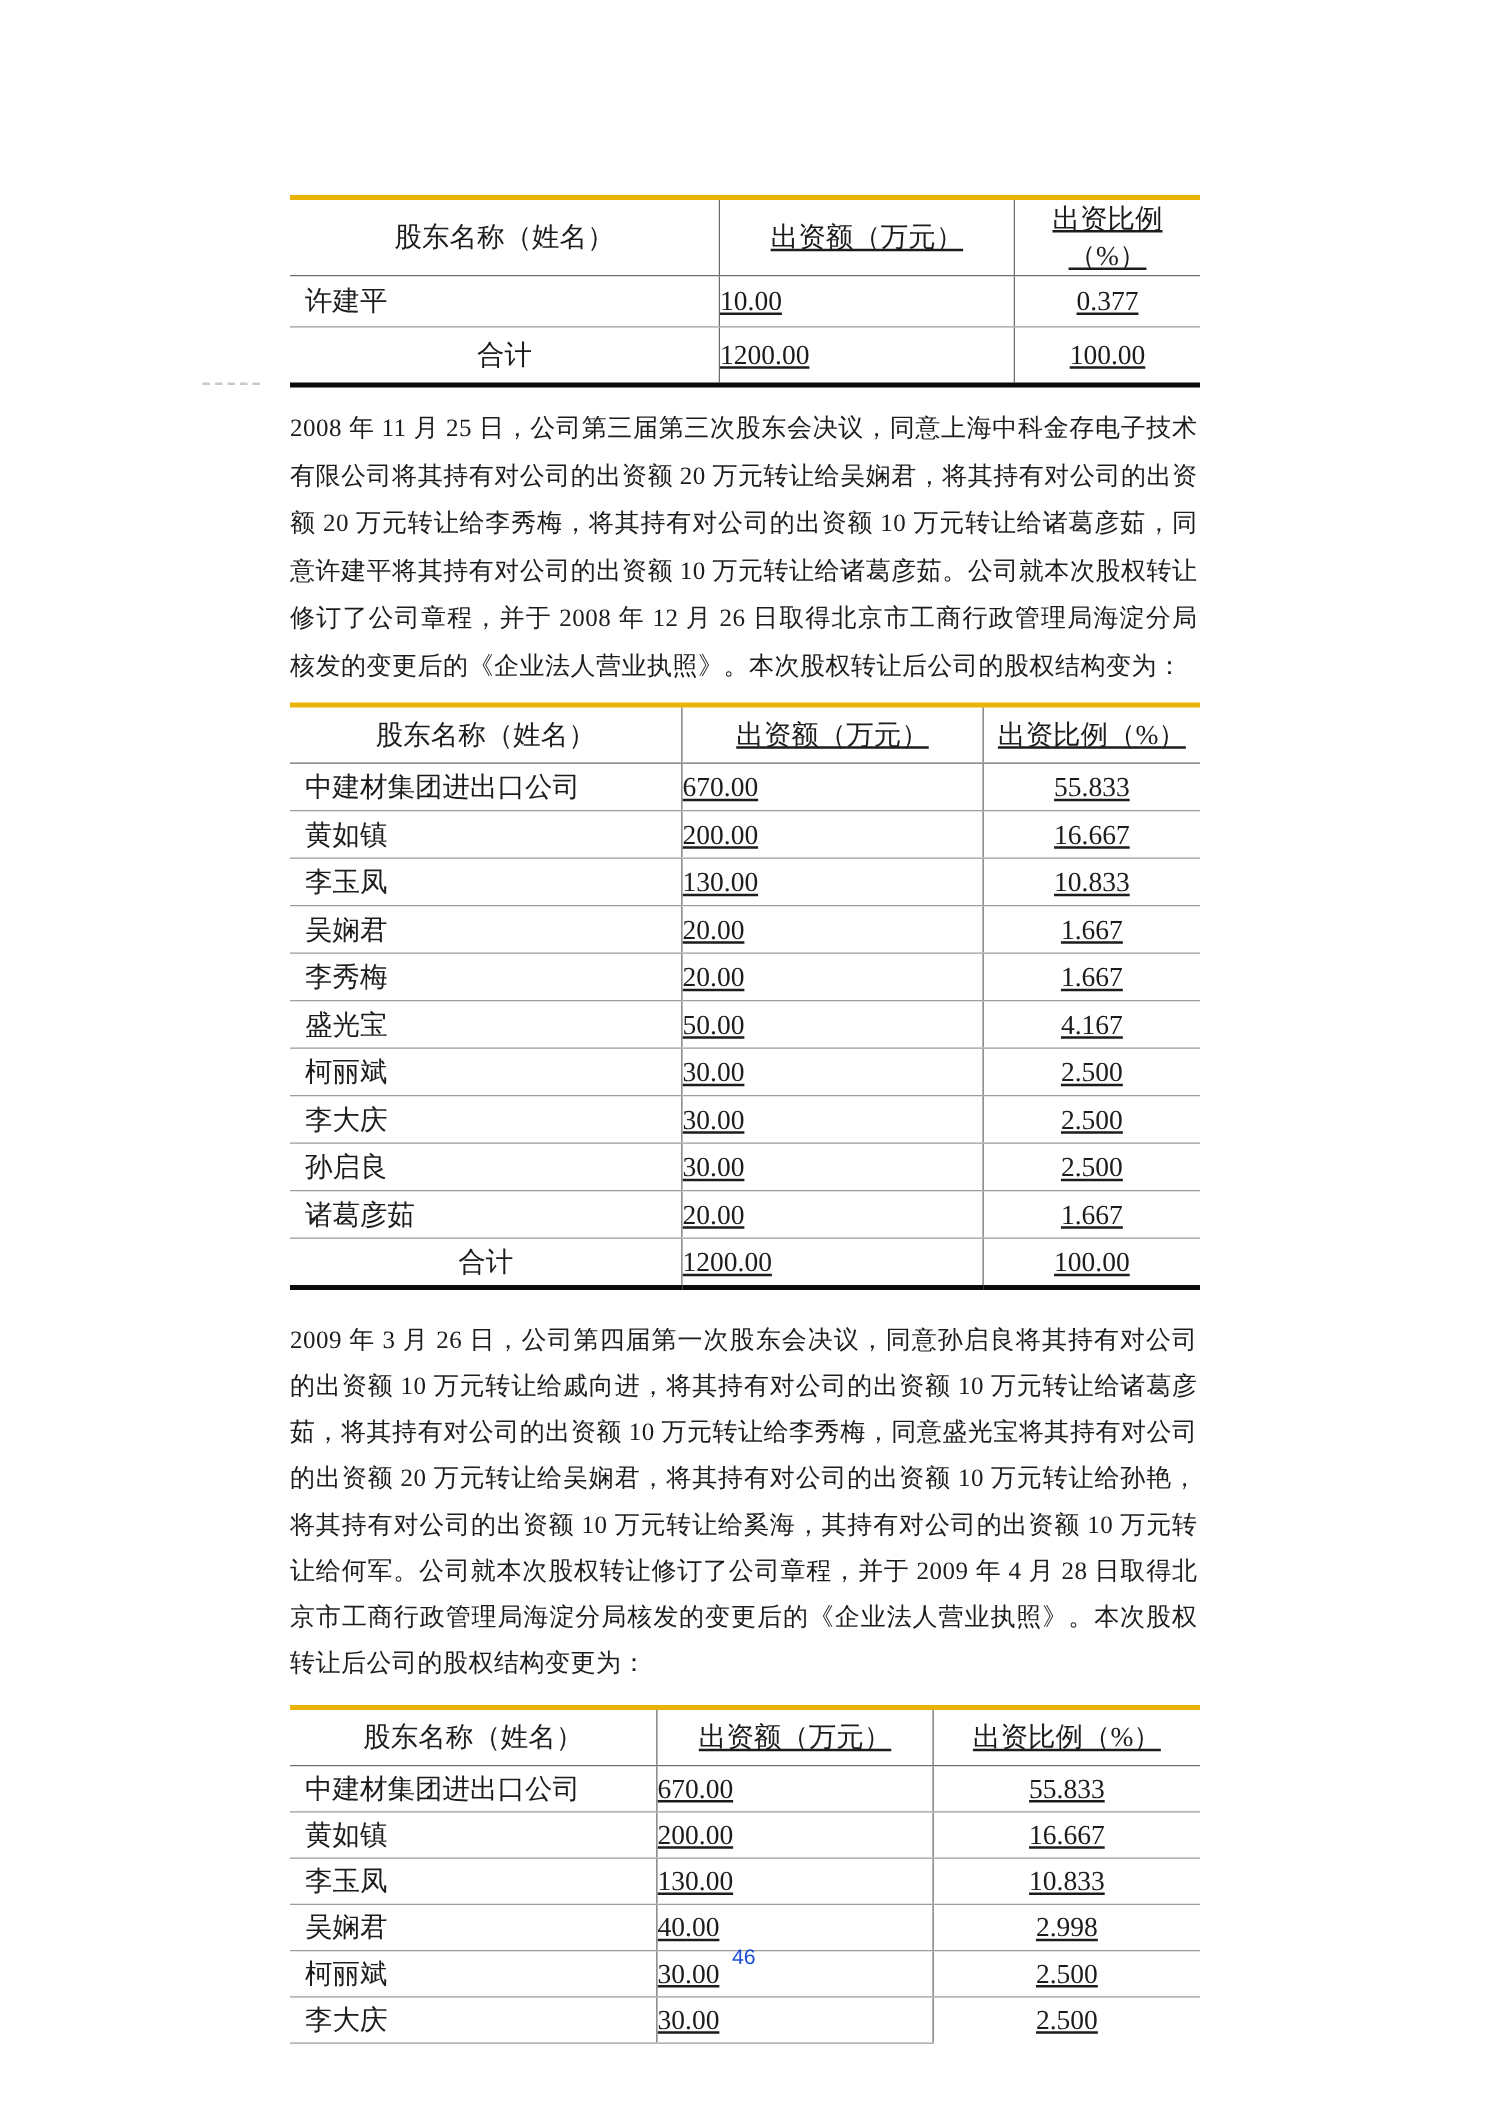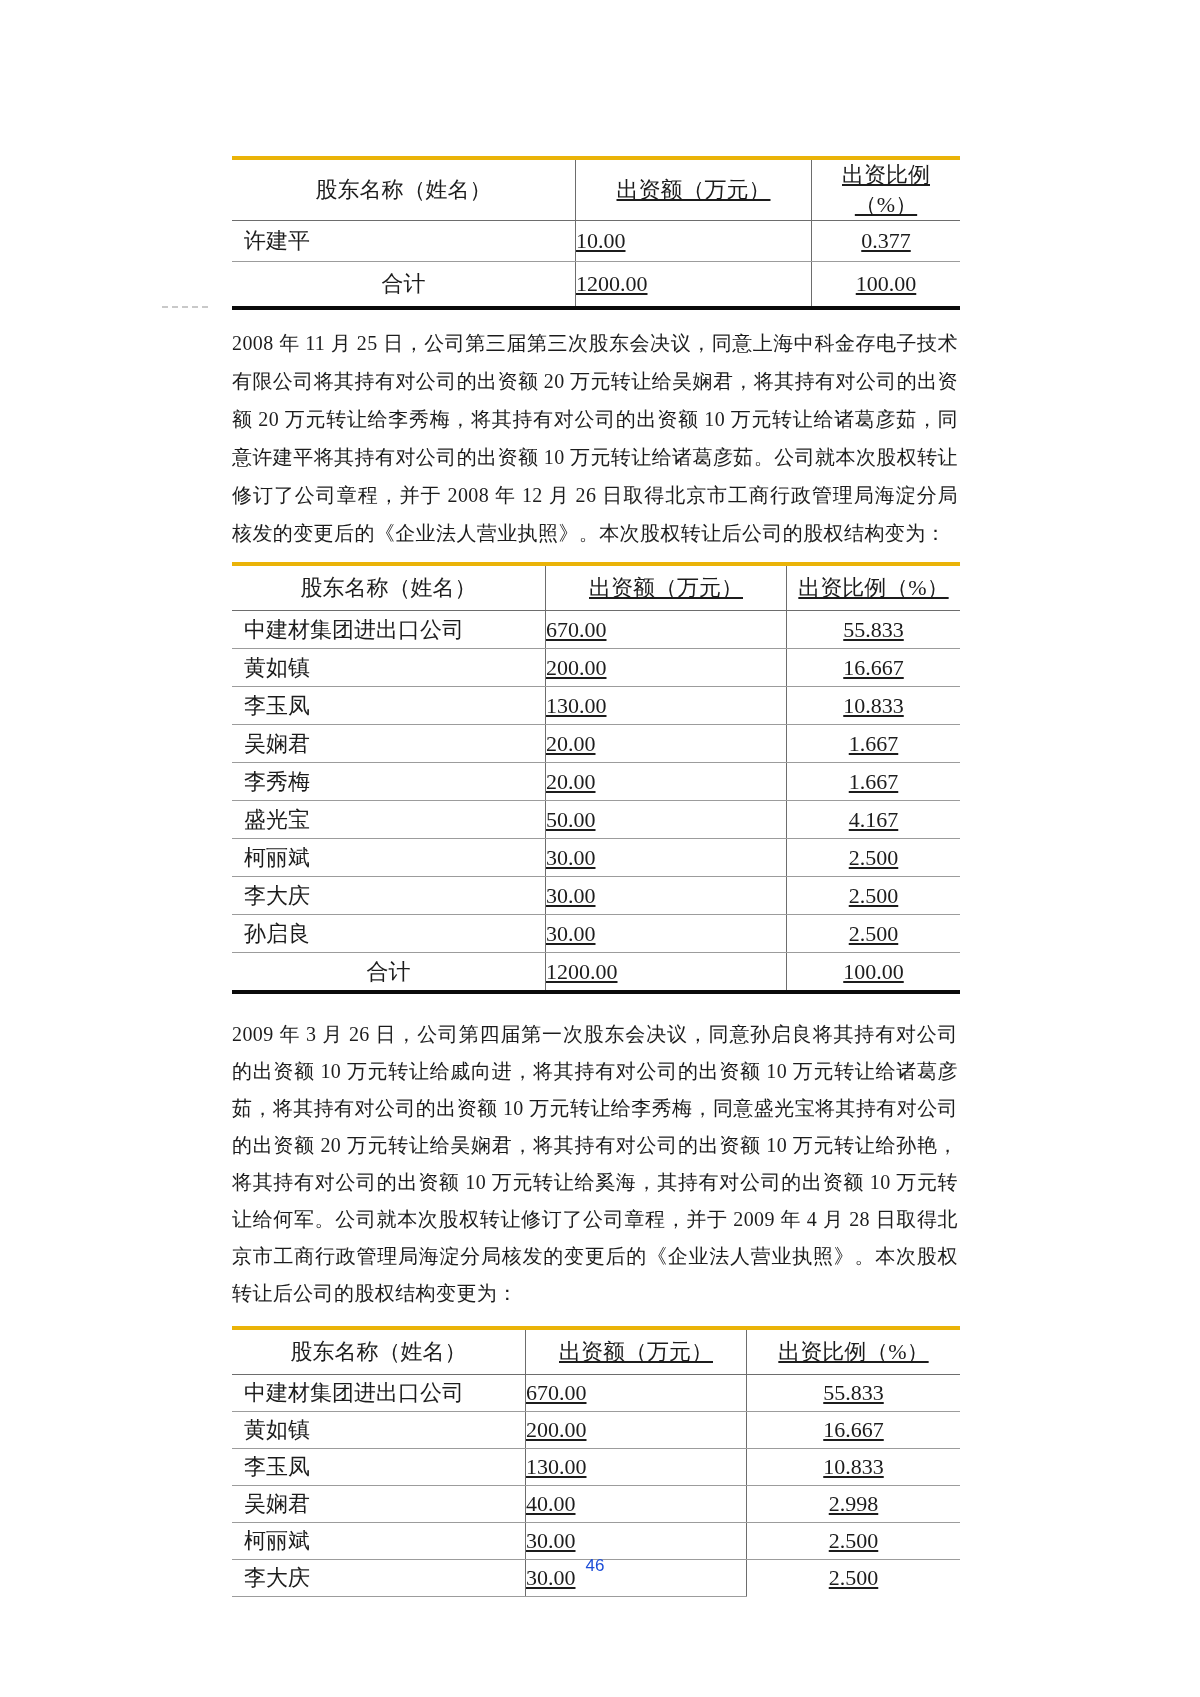--- a/index.html
+++ b/index.html
@@ -163,20 +163,25 @@
           <tr>
             <td class="c0">李大庆</td>
             <td class="c1">30.00</td>
             <td class="c2">2.500</td>
           </tr>
           <tr>
             <td class="c0">孙启良</td>
             <td class="c1">30.00</td>
             <td class="c2">2.500</td>
           </tr>
+          <tr>
+            <td class="c0">诸葛彦茹</td>
+            <td class="c1">20.00</td>
+            <td class="c2">1.667</td>
+          </tr>
           <tr class="total-row">
             <td class="c0">合计</td>
             <td class="c1">1200.00</td>
             <td class="c2">100.00</td>
           </tr>
         </tbody>
       </table>
 
     <p id="para2" class="para">2009 年 3 月 26 日，公司第四届第一次股东会决议，同意孙启良将其持有对公司的出资额 10 万元转让给戚向进，将其持有对公司的出资额 10 万元转让给诸葛彦茹，将其持有对公司的出资额 10 万元转让给李秀梅，同意盛光宝将其持有对公司的出资额 20 万元转让给吴娴君，将其持有对公司的出资额 10 万元转让给孙艳，将其持有对公司的出资额 10 万元转让给奚海，其持有对公司的出资额 10 万元转让给何军。公司就本次股权转让修订了公司章程，并于 2009 年 4 月 28 日取得北京市工商行政管理局海淀分局核发的变更后的《企业法人营业执照》。本次股权转让后公司的股权结构变更为：</p>
 

